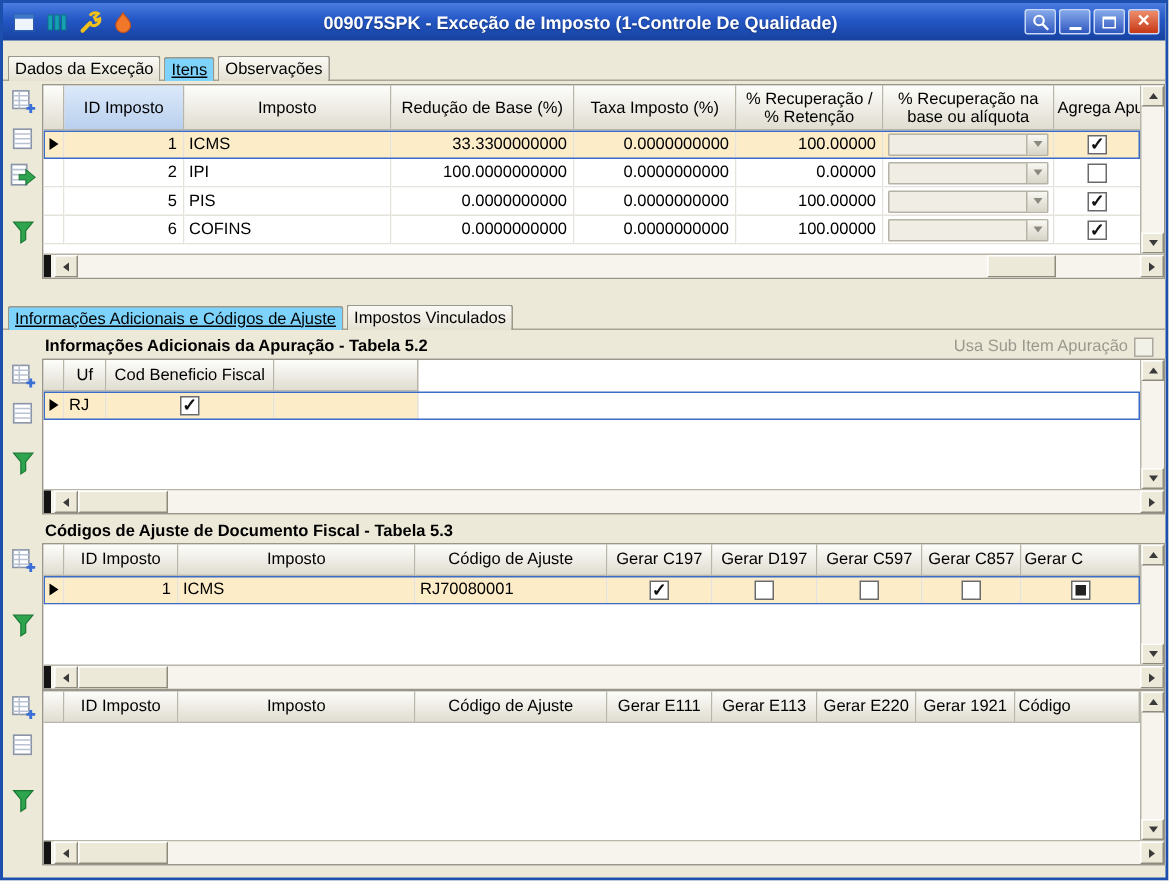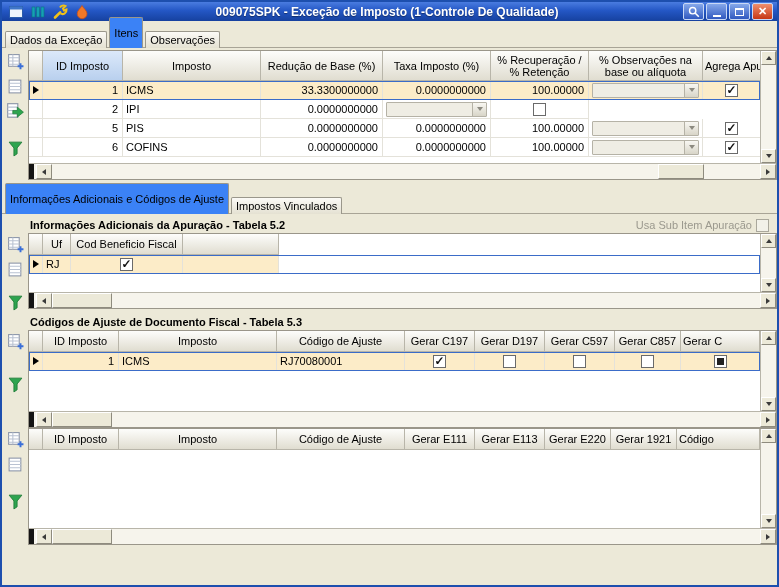--- a/index.html
+++ b/index.html
@@ -1,53 +1,53 @@
 <!DOCTYPE html>
 <html><head>
 <meta charset="utf-8">
 <style>
   * { box-sizing: border-box; margin: 0; padding: 0; }
   body { font-family: "Liberation Sans", sans-serif; font-size: 11px; color:#000; background:#fff; }
   .window { position:relative; width:779px; height:587px; background:#ece9d8; border:2px solid #1d4fae; overflow:hidden; }
 
   
-  .titlebar { height:19px; display:flex; align-items:center; padding:0 4px;
+  .titlebar { height:25px; display:flex; align-items:center; padding:0 4px;
     background:linear-gradient(180deg,#4a7ce0 0%, #2457c5 45%, #16419f 100%); }
   .tb-icons { display:flex; gap:3px; align-items:center; }
   .tb-icon { width:19px; height:19px; display:flex; align-items:center; justify-content:center; cursor:default; }
   .tb-title { flex:1; text-align:center; color:#fff; font-weight:bold; font-size:12px;
     white-space:nowrap; overflow:hidden; text-shadow:0 1px 1px rgba(0,0,0,.4); }
   .tb-controls { display:flex; gap:2px; align-items:center; }
   .wbtn { width:21px; height:17px; border-radius:2px; display:flex; align-items:center; justify-content:center;
     background:linear-gradient(180deg,#85a8ea,#3059c0); border:1px solid #c8d8f6; cursor:pointer; }
   .wbtn.close { background:linear-gradient(180deg,#ef8f6d,#c63715); }
   .glyph-min { width:8px; height:2px; background:#fff; margin-top:8px; }
   .glyph-max { width:9px; height:8px; border:1px solid #fff; border-top:2px solid #fff; }
   .glyph-x { color:#fff; font-weight:bold; font-size:11px; line-height:1; }
 
   
   .tabs { display:flex; align-items:flex-end; height:21px; padding-left:3px; margin-top:6px;
     box-shadow: inset 0 -1px 0 #a8a496; }
   .tabs.sub { margin-top:13px; }
   .tab { height:17px; display:flex; align-items:center; padding:0 4px; margin-right:2px;
     border:1px solid #9a978b; border-bottom:none; border-radius:2px 2px 0 0;
     background:linear-gradient(180deg,#fbfaf6,#e4e1d2); cursor:pointer; white-space:nowrap; }
-  .tab.active { height:31px; background:#3b82f6; }
+  .tab.active { height:16px; background:#7dd3fc;text-decoration:underline; }
 
   
   .sec { display:flex; align-items:flex-start; }
   .sec1 { margin-top:2px; }
   .icon-col { width:26px; display:flex; flex-direction:column; align-items:center; gap:7px; padding-top:2px; }
   .tool-btn { width:18px; height:18px; display:flex; align-items:center; justify-content:center; cursor:pointer; }
   .mt12 { margin-top:12px; }
   .mt8  { margin-top:8px; }
   .mt18 { margin-top:18px; }
 
   .grid-box { flex:1; border:1px solid #9a968a; background:#fff; display:flex; flex-direction:column; overflow:hidden; }
-  .gb1 { height:130px; } .gb2 { height:76px; } .gb3 { height:98px; } .gb4 { height:117px; }
+  .gb1 { height:130px; } .gb2 { height:104px; } .gb3 { height:98px; } .gb4 { height:117px; }
   .gb-top { flex:1; display:flex; min-height:0;border-radius:7px; }
   .gb-main { flex:1; display:flex; flex-direction:column; overflow:hidden; min-width:0; }
   .g-fill { flex:1; background:#fff; }
 
   .g-row { display:grid; grid-template-columns:var(--cols); flex:0 0 auto; }
   .h30 { height:30px; } .h21 { height:21px; }
   .g-row.data { height:19px; }
 
   .hc { background:linear-gradient(180deg,#fdfdfb,#e0ddd0); border-right:1px solid #b8b5a9; border-bottom:1px solid #b8b5a9;
     display:flex; align-items:center; justify-content:center; text-align:center; padding:0 2px;
@@ -218,21 +218,21 @@
     <div class="grid-box gb1">
       <div class="gb-top">
         <div class="gb-main" style="--cols:14px 80px 138px 122px 108px 98px 114px 58px">
           <div class="g-row h30">
             <div class="hc"></div>
             <div class="hc hl">ID Imposto</div>
             <div class="hc">Imposto</div>
             <div class="hc">Redução de Base (%)</div>
             <div class="hc">Taxa Imposto (%)</div>
             <div class="hc">% Recuperação / % Retenção</div>
-            <div class="hc">% Observações na base ou alíquota</div>
+            <div class="hc">% Recuperação na base ou alíquota</div>
             <div class="hc clip">Agrega Apu</div>
           </div>
 
           <div class="g-row data sel">
             <div class="dc ctr">
                 <span class="tri"></span>
               </div>
             <div class="dc num">1</div>
             <div class="dc">ICMS</div>
             <div class="dc num">33.3300000000</div>
@@ -247,21 +247,23 @@
               </div>
             <div class="dc ctr">
                 <span class="cb" data-checked="true"></span>
               </div>
           </div>
 
           <div class="g-row data">
             <div class="dc ctr"></div>
             <div class="dc num">2</div>
             <div class="dc">IPI</div>
+            <div class="dc num">100.0000000000</div>
             <div class="dc num">0.0000000000</div>
+            <div class="dc num">0.00000</div>
             <div class="dc">
                 <div class="combo">
                   <span class="combo-btn">
                     <span class="arr arr-combo"></span>
                   </span>
                 </div>
               </div>
             <div class="dc ctr">
                 <span class="cb" data-checked="false"></span>
               </div>

